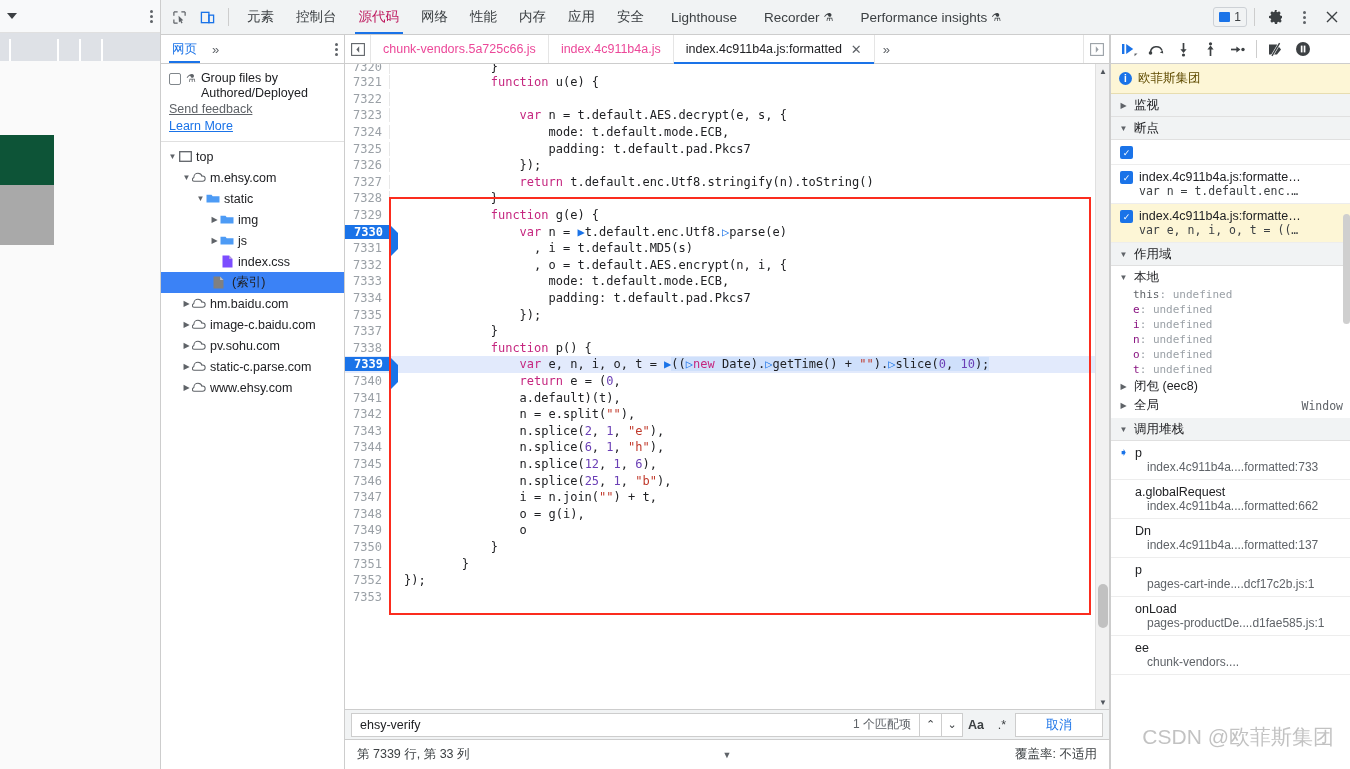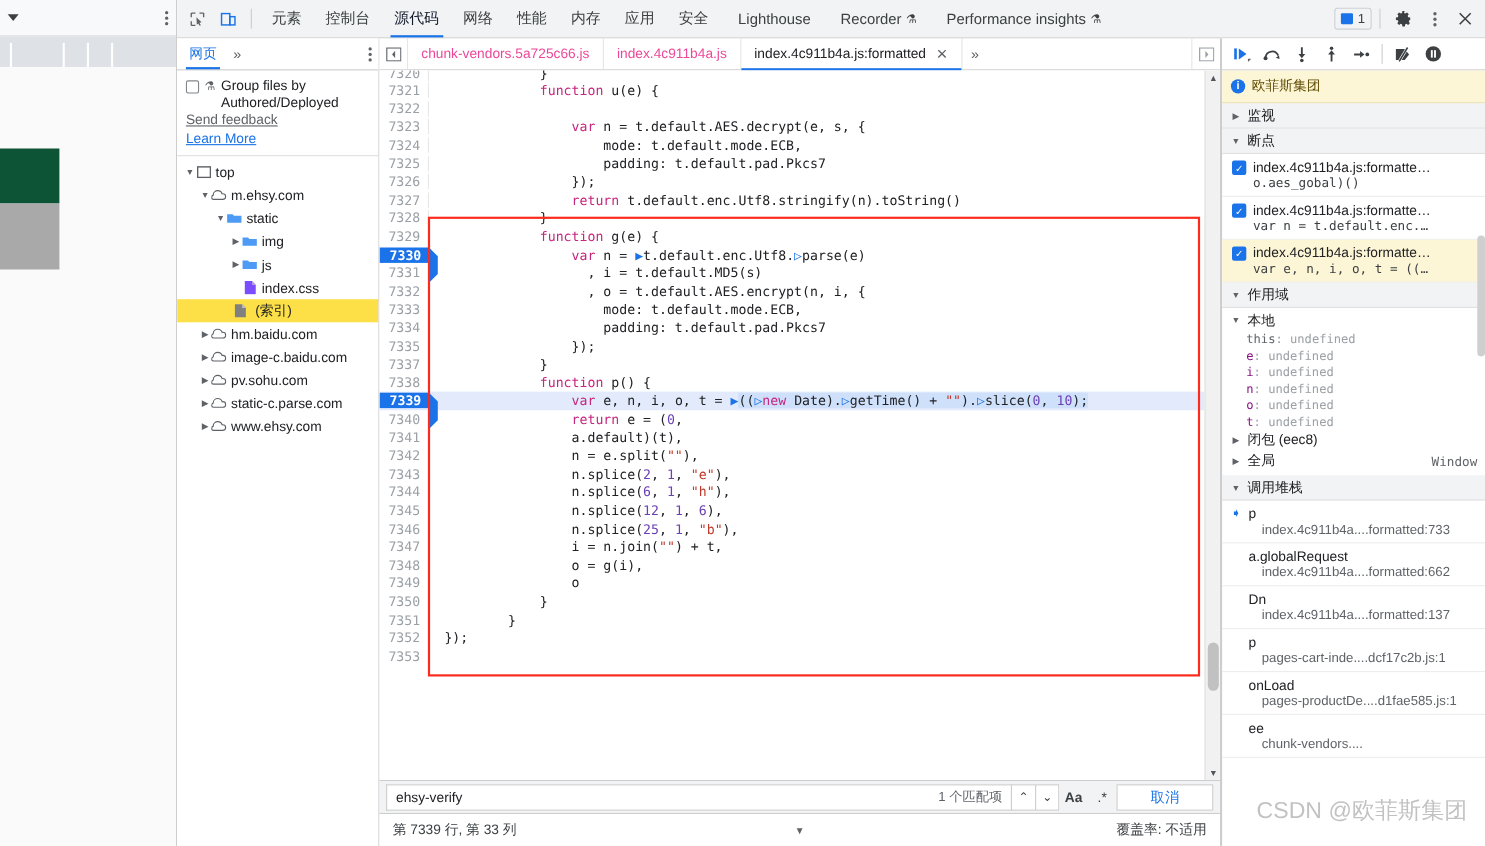--- a/index.html
+++ b/index.html
@@ -53,21 +53,21 @@
   .dt-iconbtn {
     width:28px;height:28px;display:flex;align-items:center;justify-content:center;
     border-radius:3px; cursor:default;
   }
   .dt-sep { width:1px;height:18px;background:#cdcdcd;margin:0 7px; }
   .dt-tab {
     padding:0 11px; height:34px; display:flex; align-items:center;
     font-size:13.5px; color:#3c4043; white-space:nowrap; cursor:default;
     position:relative;
   }
-  .dt-tab.active { color:#0f172a;align-items:center; }
+  .dt-tab.active { color:#be185d;align-items:center; }
   .dt-tab.active::after {
     content:""; position:absolute; left:7px; right:7px; bottom:0; height:2px; background:#1a73e8;
   }
   .dt-flask { font-size:11px; margin-left:4px; }
   #dt-tabbar .spacer { flex:1; }
   .msg-badge {
     display:flex;align-items:center;gap:4px;border:1px solid #cdd1d6;border-radius:3px;
     padding:1px 5px; height:20px; font-size:12px; color:#3c4043;
   }
   .msg-badge .sq { width:11px;height:10px;background:#1a73e8;border-radius:1px; display:block;}
@@ -94,21 +94,21 @@
   .chk {
     width:12px;height:12px;border:1px solid #80868b;border-radius:2px;background:#fff;
     flex:0 0 auto; margin-top:2px;
   }
   .group-label { font-size:12.5px; color:#202124; line-height:15px; }
   .lnk { display:block; font-size:12.5px; line-height:17px; }
   .lnk.grey { color:#5f6368; text-decoration:underline; }
   .lnk.blue { color:#1a73e8; text-decoration:underline; }
   #nav-tree { flex:1; overflow:hidden; padding-top:4px; font-size:12.5px; }
   .tnode { display:flex; align-items:center; height:21px; padding-right:4px; white-space:nowrap; }
-  .tnode.sel { background:#fde047; }
+  .tnode.sel { background:#3b82f6; }
   .tri { width:11px; flex:0 0 11px; text-align:center; color:#5f6368; font-size:8px; }
   .tnode .nm { margin-left:4px; color:#202124; }
   .ico { width:14px;height:14px;flex:0 0 14px;display:inline-flex;align-items:center;justify-content:center;}
 
   
   #editor-col { flex:1; min-width:0; display:flex; flex-direction:column; border-right:1px solid #cdcdcd;}
   #ed-tabs {
     height:29px;min-height:29px;display:flex;align-items:stretch;
     border-bottom:1px solid #cdcdcd;background:#fff;
   }
@@ -695,24 +695,20 @@
           <span>监视</span>
         </div>
 
         <div class="sec-head">
           <span class="tri">▼</span>
           <span>断点</span>
         </div>
 
         <div class="bp-item">
           <span class="bp-chk">✓</span>
-          <span class="bp-txt">
-            <span class="bp-file">index.4c911b4a.js:formatte…</span>
-            <span class="bp-code">o.aes_gobal)()</span>
-          </span>
         </div>
         <div class="bp-item">
           <span class="bp-chk">✓</span>
           <span class="bp-txt">
             <span class="bp-file">index.4c911b4a.js:formatte…</span>
             <span class="bp-code">var n = t.default.enc.…</span>
           </span>
         </div>
         <div class="bp-item hl">
           <span class="bp-chk">✓</span>

